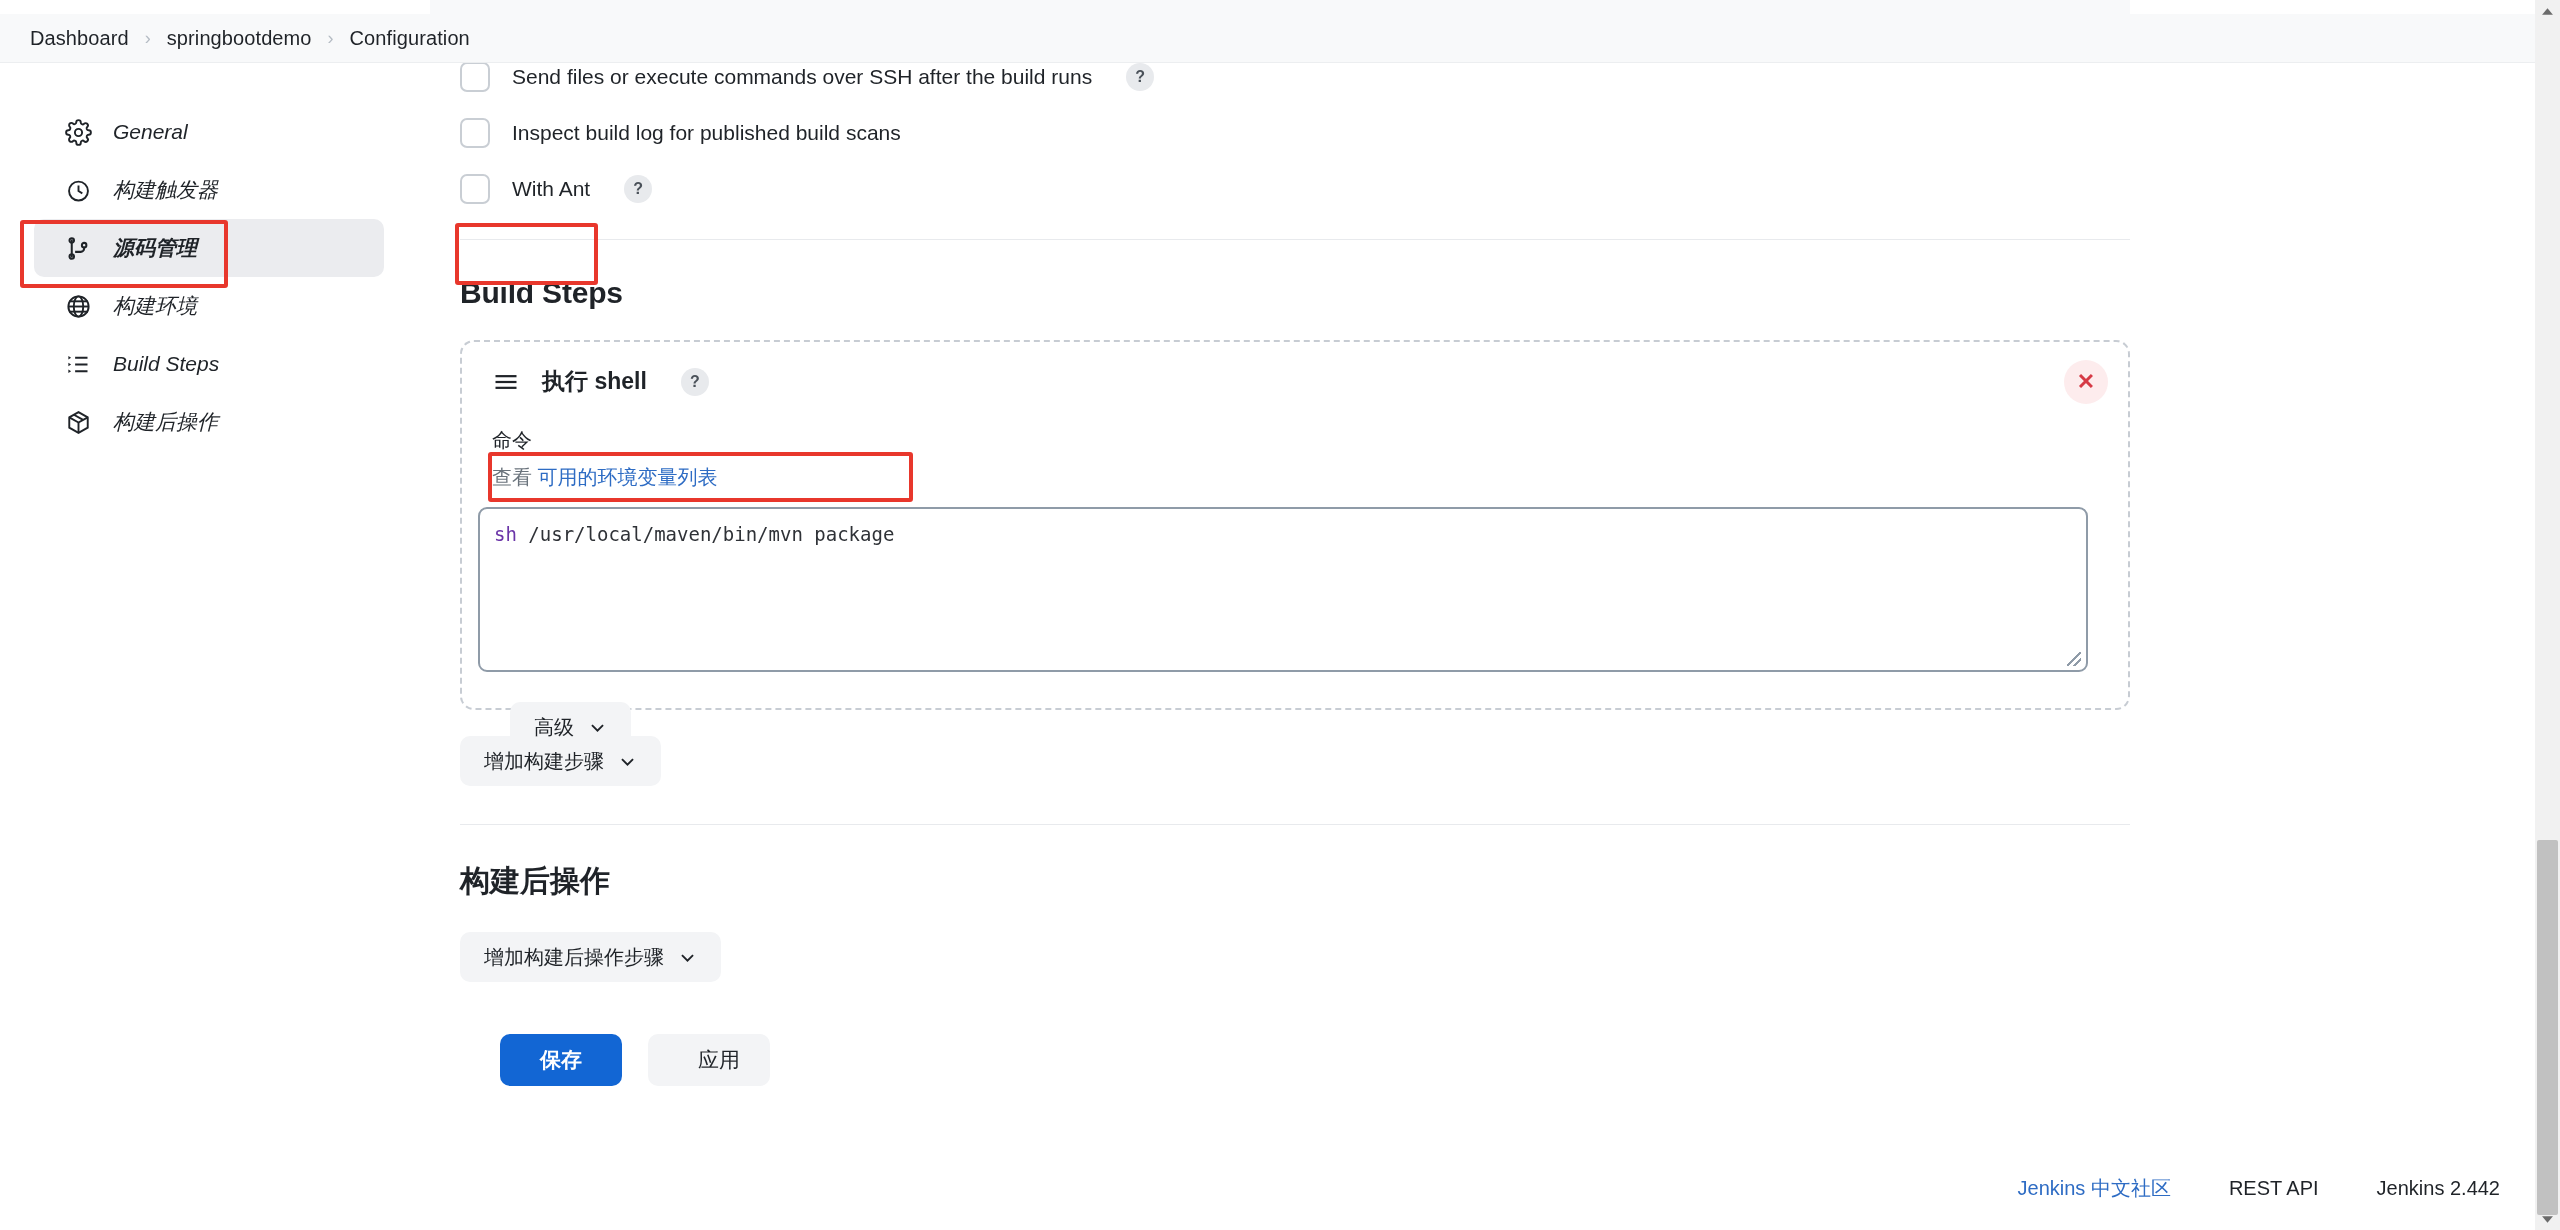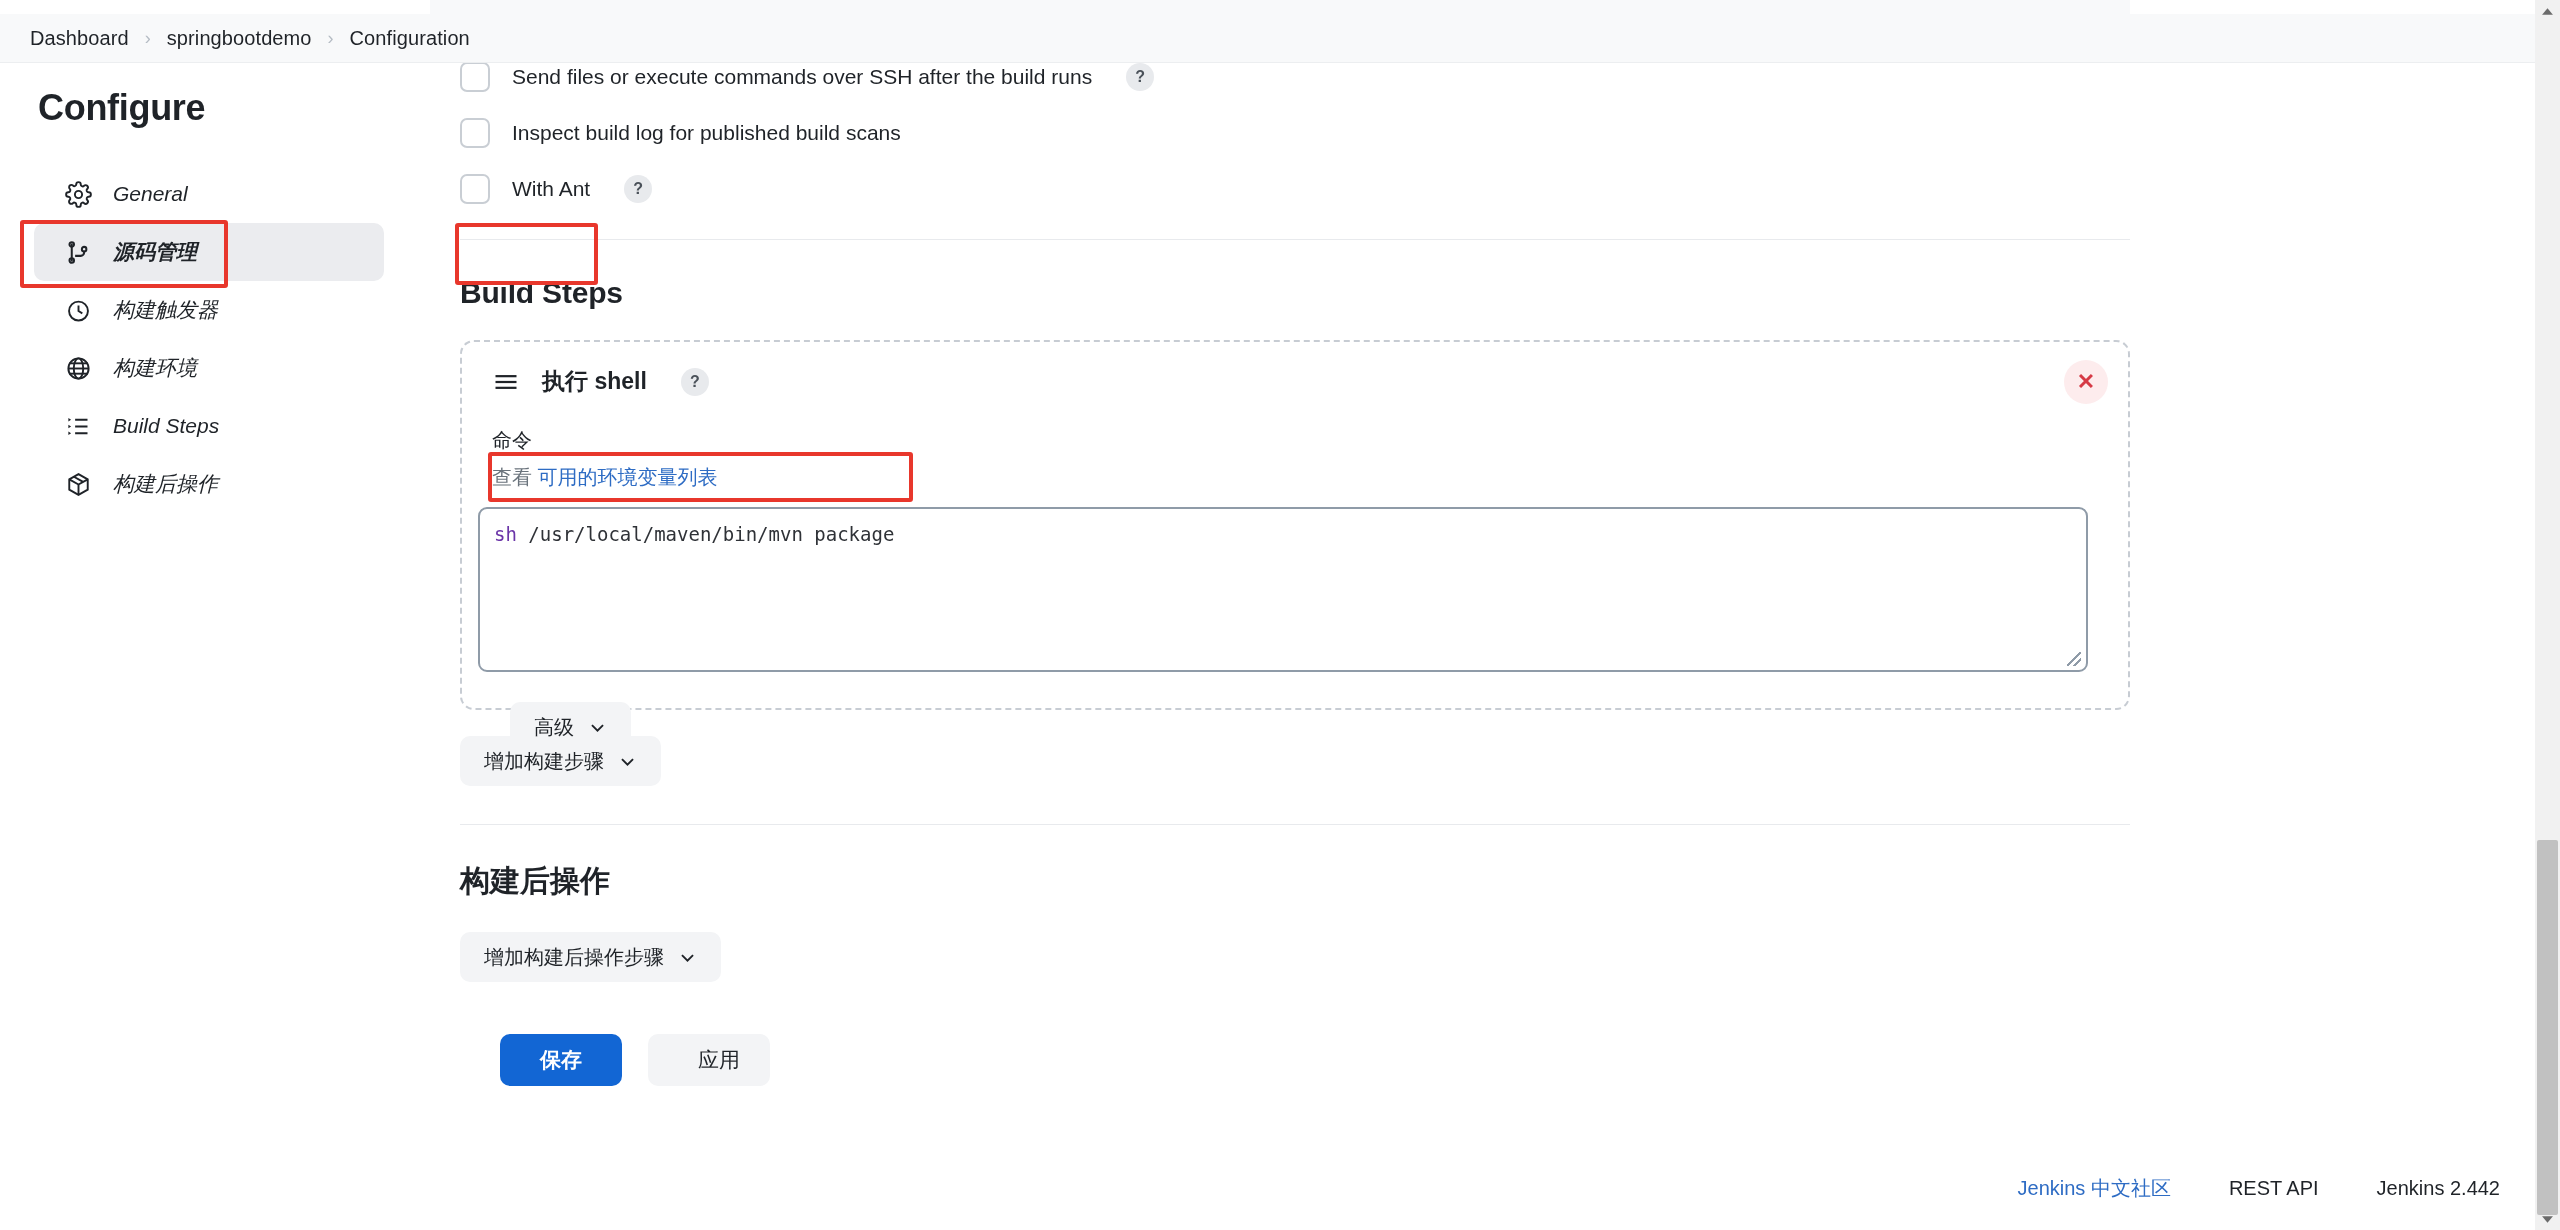--- a/index.html
+++ b/index.html
@@ -265,54 +265,53 @@
 
   <div class="breadcrumb-bar">
     <span class="crumb link">Dashboard</span>
     <span class="crumb-sep">›</span>
     <span class="crumb link">springbootdemo</span>
     <span class="crumb-sep">›</span>
     <span class="crumb">Configuration</span>
   </div>
 
   <aside class="sidebar">
-    <h1 class="configure-title">Configure</h1>
     <ul class="nav-list">
 
       <li class="nav-item">
         <span class="ico">
           <svg viewBox="0 0 24 24" fill="none" stroke="currentColor" stroke-width="1.7">
             <circle cx="12" cy="12" r="3.2"></circle>
             <path d="M19.4 15a1.7 1.7 0 0 0 .34 1.87l.06.06a2 2 0 1 1-2.83 2.83l-.06-.06a1.7 1.7 0 0 0-1.87-.34 1.7 1.7 0 0 0-1 1.56V21a2 2 0 1 1-4 0v-.09a1.7 1.7 0 0 0-1.11-1.56 1.7 1.7 0 0 0-1.87.34l-.06.06a2 2 0 1 1-2.83-2.83l.06-.06a1.7 1.7 0 0 0 .34-1.87 1.7 1.7 0 0 0-1.56-1H3a2 2 0 1 1 0-4h.09A1.7 1.7 0 0 0 4.65 8.8a1.7 1.7 0 0 0-.34-1.87l-.06-.06a2 2 0 1 1 2.83-2.83l.06.06a1.7 1.7 0 0 0 1.87.34H9a1.7 1.7 0 0 0 1-1.56V3a2 2 0 1 1 4 0v.09a1.7 1.7 0 0 0 1 1.56 1.7 1.7 0 0 0 1.87-.34l.06-.06a2 2 0 1 1 2.83 2.83l-.06.06a1.7 1.7 0 0 0-.34 1.87V9a1.7 1.7 0 0 0 1.56 1H21a2 2 0 1 1 0 4h-.09a1.7 1.7 0 0 0-1.51 1z"></path>
           </svg>
         </span>
         <span class="nav-label">General</span>
+      </li>
+
+      <li class="nav-item">
+        <span class="ico">
+          <svg viewBox="0 0 24 24" fill="none" stroke="currentColor" stroke-width="1.7">
+            <circle cx="12" cy="12.5" r="8.4"></circle>
+            <path d="M12 7.6V12.5l3.4 2"></path>
+          </svg>
+        </span>
+        <span class="nav-label">构建触发器</span>
       </li>
 
       <li class="nav-item active">
         <span class="ico">
           <svg viewBox="0 0 24 24" fill="none" stroke="currentColor" stroke-width="1.8">
             <line x1="6" y1="4" x2="6" y2="20"></line>
             <circle cx="6" cy="19.2" r="2"></circle>
             <circle cx="6" cy="4.8" r="2"></circle>
             <circle cx="17" cy="9" r="2"></circle>
             <path d="M17 11v1a3 3 0 0 1-3 3H9"></path>
           </svg>
         </span>
         <span class="nav-label">源码管理</span>
-      </li>
-
-      <li class="nav-item">
-        <span class="ico">
-          <svg viewBox="0 0 24 24" fill="none" stroke="currentColor" stroke-width="1.7">
-            <circle cx="12" cy="12.5" r="8.4"></circle>
-            <path d="M12 7.6V12.5l3.4 2"></path>
-          </svg>
-        </span>
-        <span class="nav-label">构建触发器</span>
       </li>
 
       <li class="nav-item">
         <span class="ico">
           <svg viewBox="0 0 24 24" fill="none" stroke="currentColor" stroke-width="1.7">
             <circle cx="12" cy="12" r="9"></circle>
             <line x1="3" y1="12" x2="21" y2="12"></line>
             <line x1="3.8" y1="7.4" x2="20.2" y2="7.4"></line>
             <line x1="3.8" y1="16.6" x2="20.2" y2="16.6"></line>
             <ellipse cx="12" cy="12" rx="4.2" ry="9"></ellipse>

